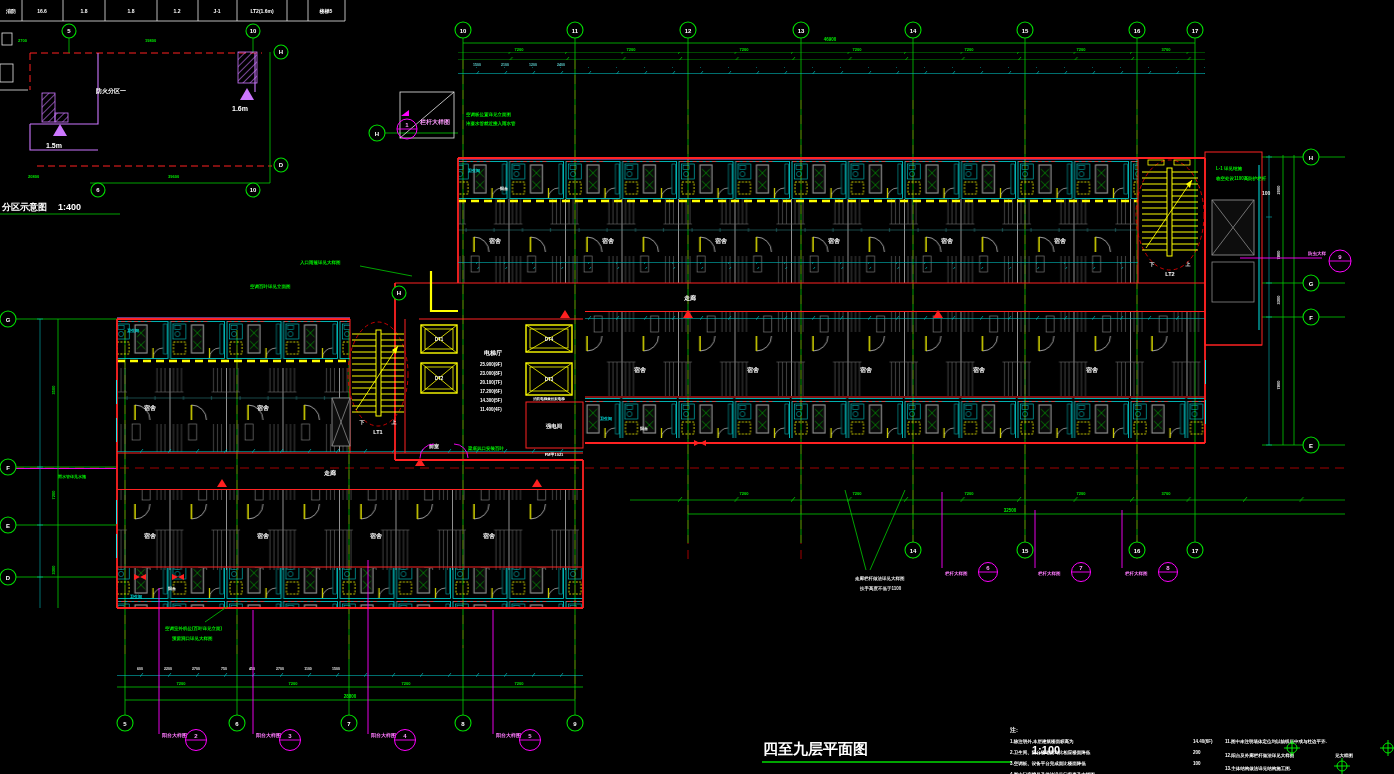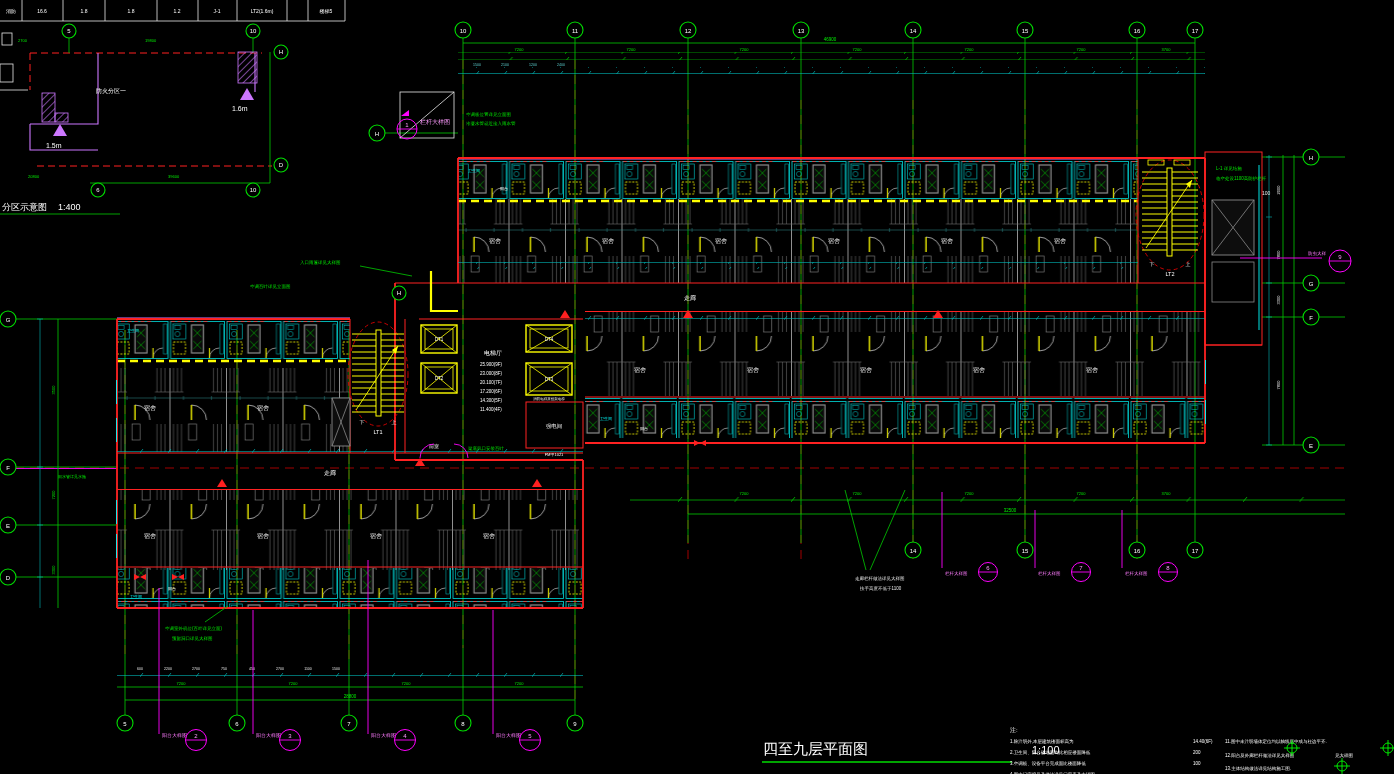--- a/index.html
+++ b/index.html
@@ -1,16 +1,16 @@
 <!DOCTYPE html>
 <html><head>
 <meta charset="utf-8">
 <style>
   html,body{margin:0;padding:0;background:#000;}
-  #viewport{position:relative;width:1394px;height:774px;background:#000;overflow:hidden;}
+  #viewport{position:relative;width:1394px;height:774px;background:#000;overflow:hidden;font-weight:bold;}
   svg text{font-family:"Liberation Sans","DejaVu Sans",sans-serif;fill:#fff;}
   .t35{font-size:3.5px}.t4{font-size:4px}.t45{font-size:4.5px}.t5{font-size:5px}.t55{font-size:5.5px}
   .t6{font-size:6px}.t7{font-size:7px}.t9{font-size:9px}.t11{font-size:11px}.t15{font-size:15px}
   .tG{fill:#00ee00}.tT{fill:#5fd3d3}.tC{fill:#00ffff}.tM{fill:#ff7bff}.tW{fill:#e8e8e8}
   .mid{text-anchor:middle}.end{text-anchor:end}
   .lnG{stroke:#00cc00;stroke-width:0.8;fill:none}
   .lnGB{stroke:#00ff00;stroke-width:0.9;fill:none}
   .lnR{stroke:#ff2222;stroke-width:1.8;fill:none}
   .lnR1{stroke:#ff2222;stroke-width:1;fill:none}
   .lnRD{stroke:#cc0000;stroke-width:0.8;stroke-dasharray:9 6;fill:none}

